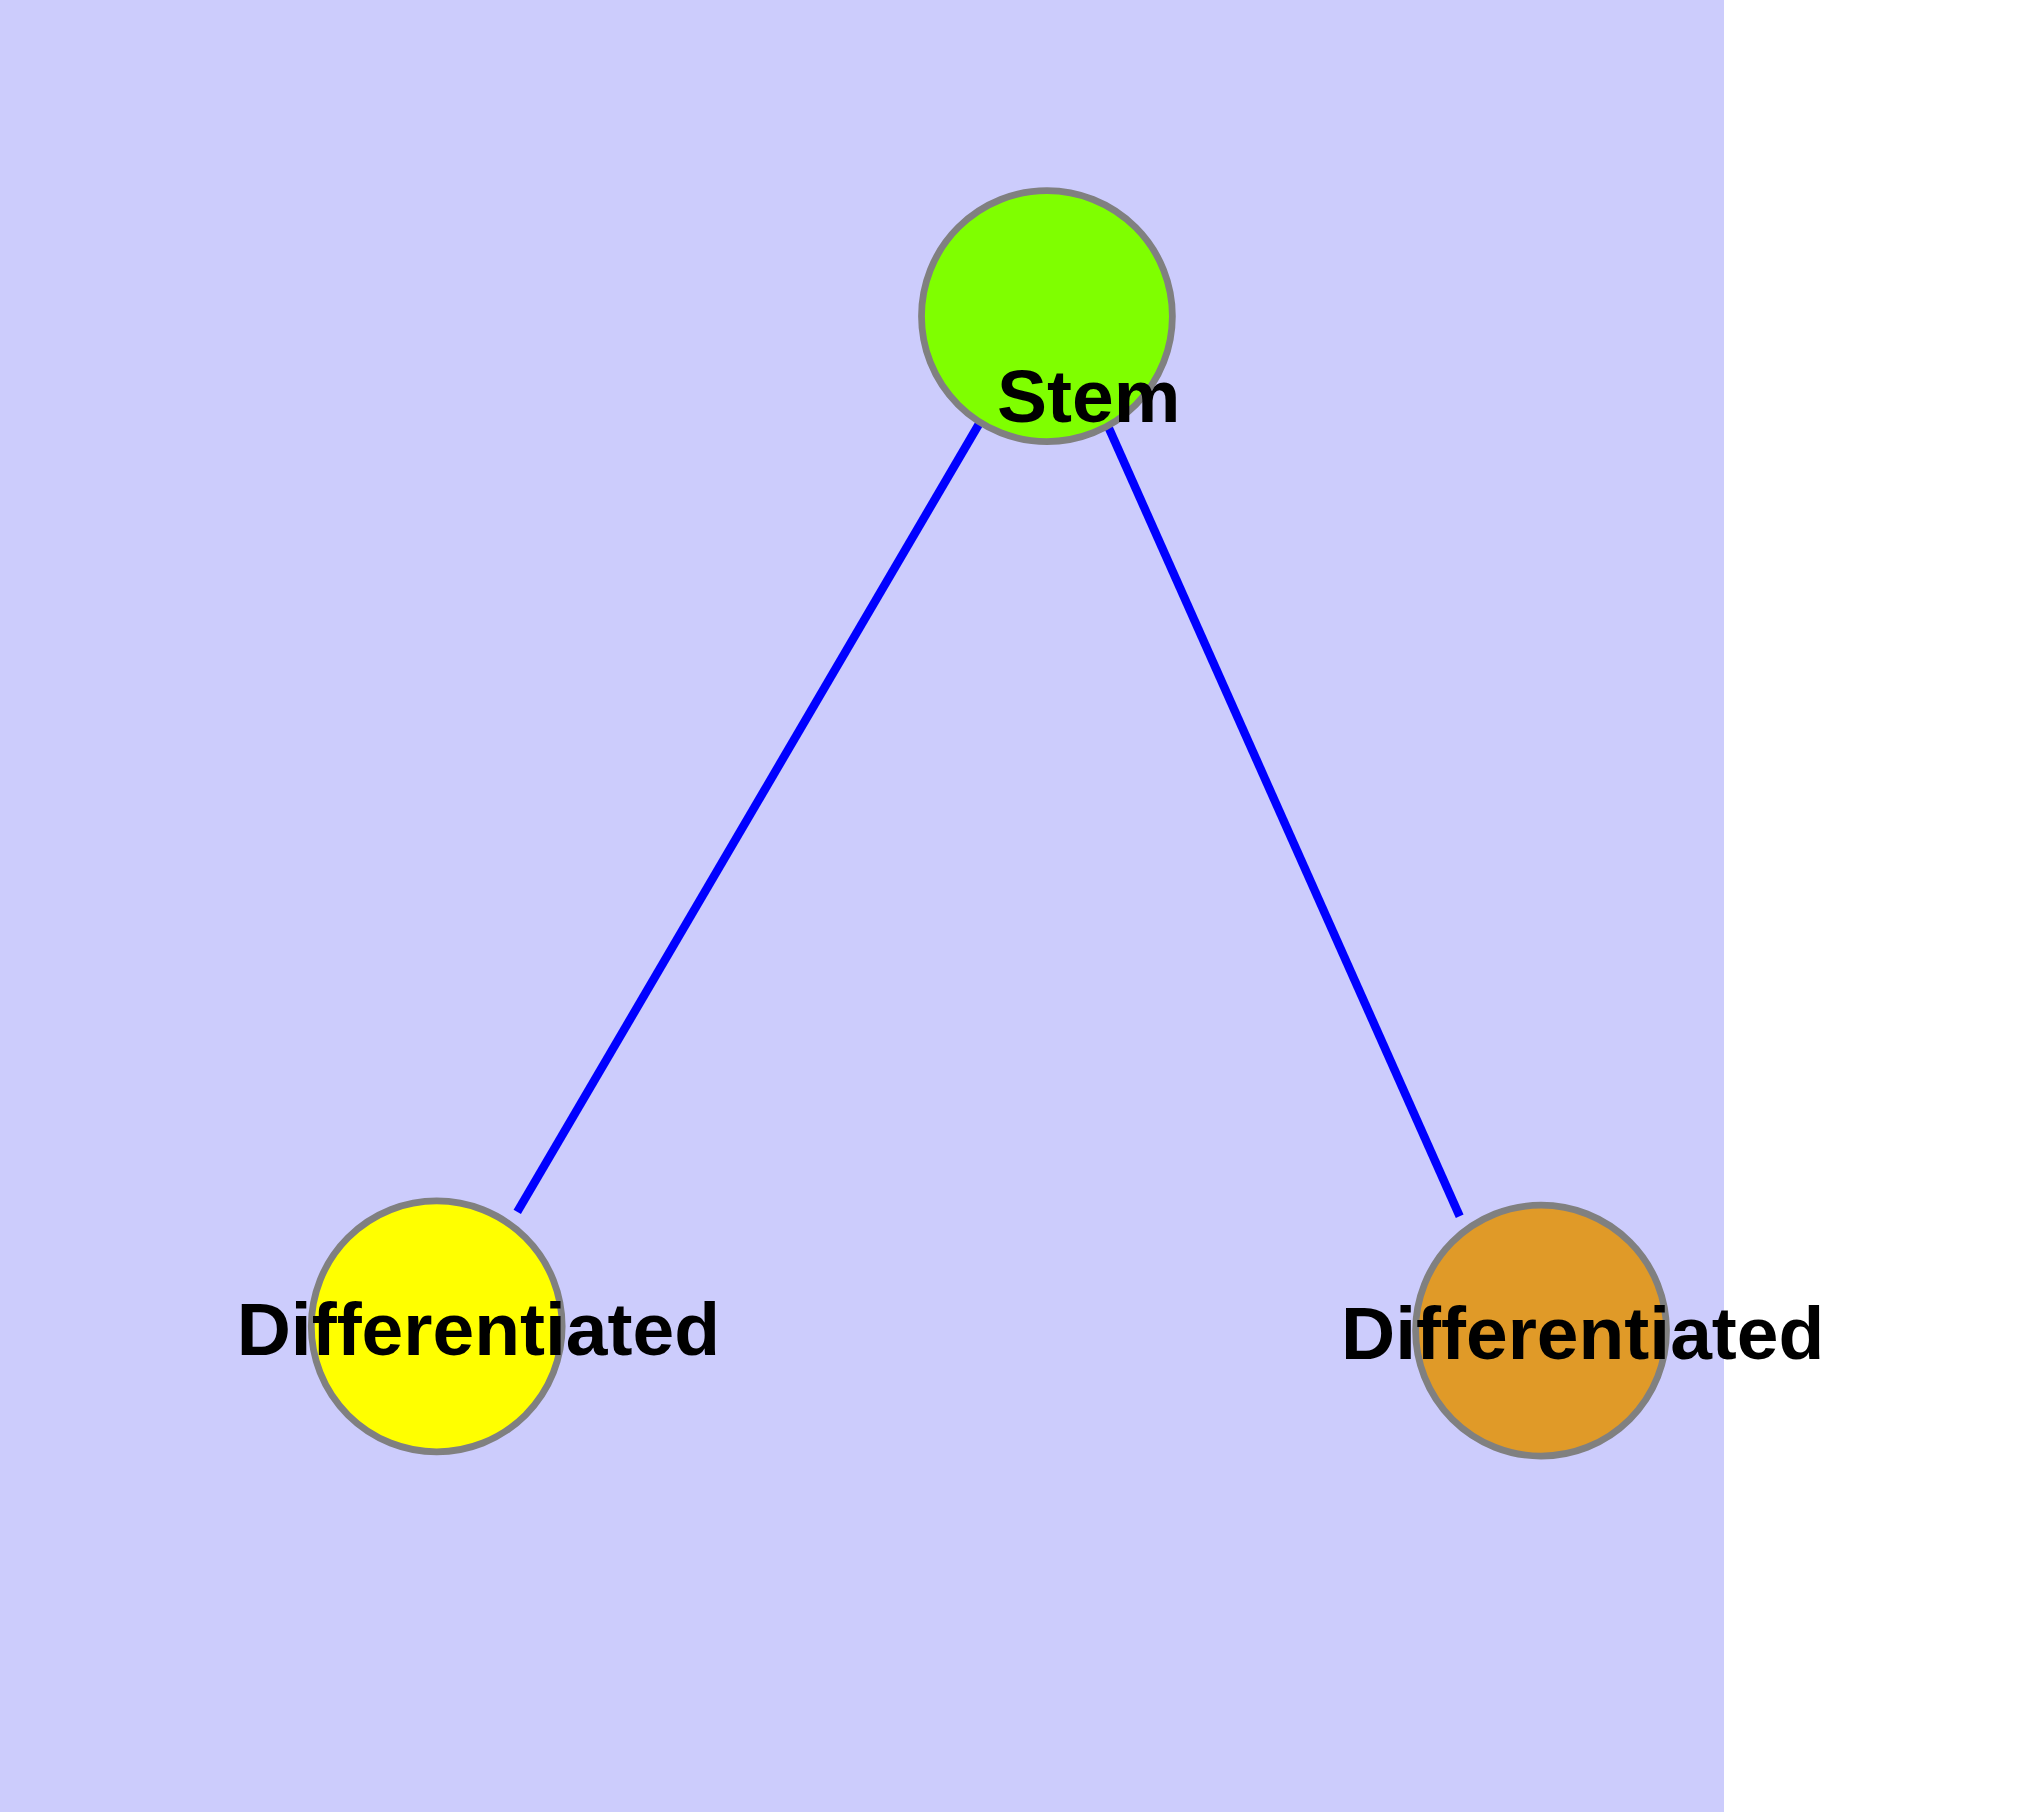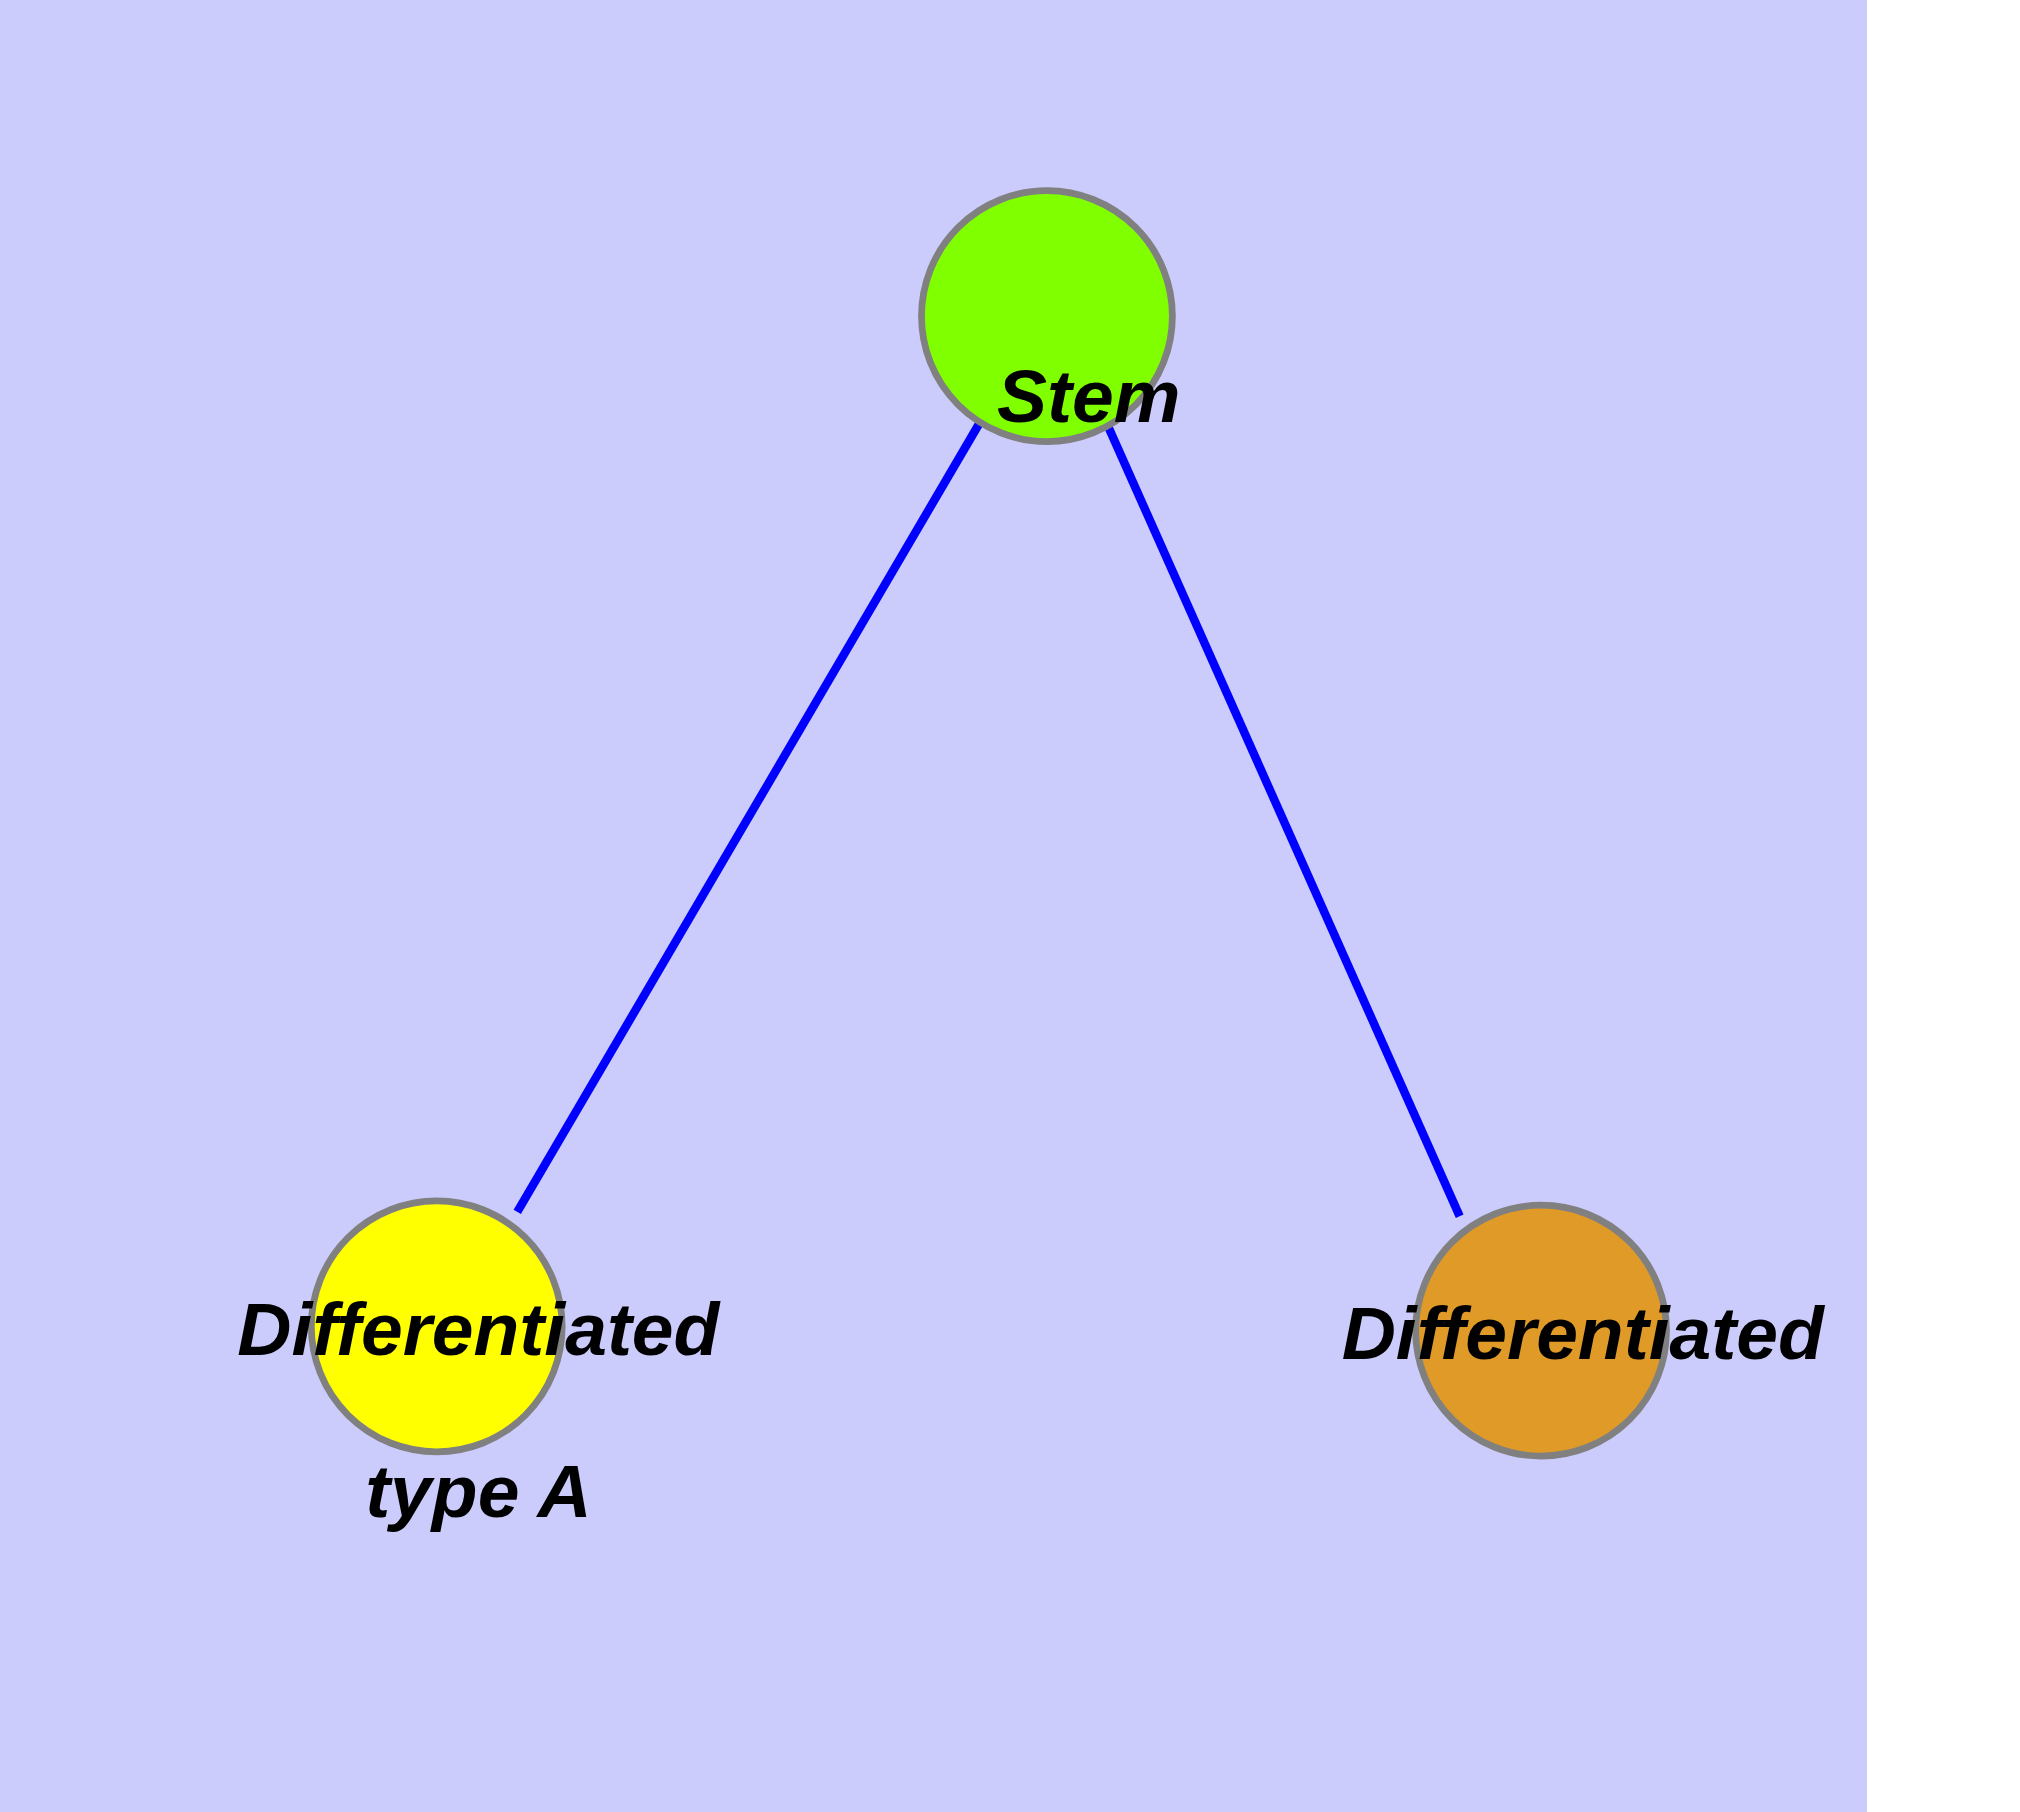--- a/index.html
+++ b/index.html
@@ -8,24 +8,23 @@
     padding: 0;
   }
   body {
     width: 2021px;
     height: 1812px;
     overflow: hidden;
     font-family: "Liberation Sans", sans-serif;
   }
   #canvas {
     position: relative;
-    width: 1867px;
+    width: 1724px;
     height: 1812px;
     background: #ccccfc;
-    font-style: italic;
   }
   #graph-svg {
     position: absolute;
     left: 0;
     top: 0;
     width: 2021px;
     height: 1812px;
   }
   .node-label {
     position: absolute;
@@ -58,21 +57,20 @@
       <circle cx="1818" cy="1570" r="148" fill="#e09a28" stroke="#808080" stroke-width="8"></circle>
     </g>
   </svg>
 
   <div class="node-label" style="left:623px; top:275px; width:848px; line-height:81px;">
     <span>Stem</span>
   </div>
 
   <div class="node-label" style="left:12.7px; top:1208px; width:848px;">
     <span>Differentiated</span><br>
-    <span>type A</span>
   </div>
 
   <div class="node-label" style="left:1117px; top:1212px; width:848px;">
     <span>Differentiated</span><br>
   </div>
 
 </div>
 
 
 </body></html>

